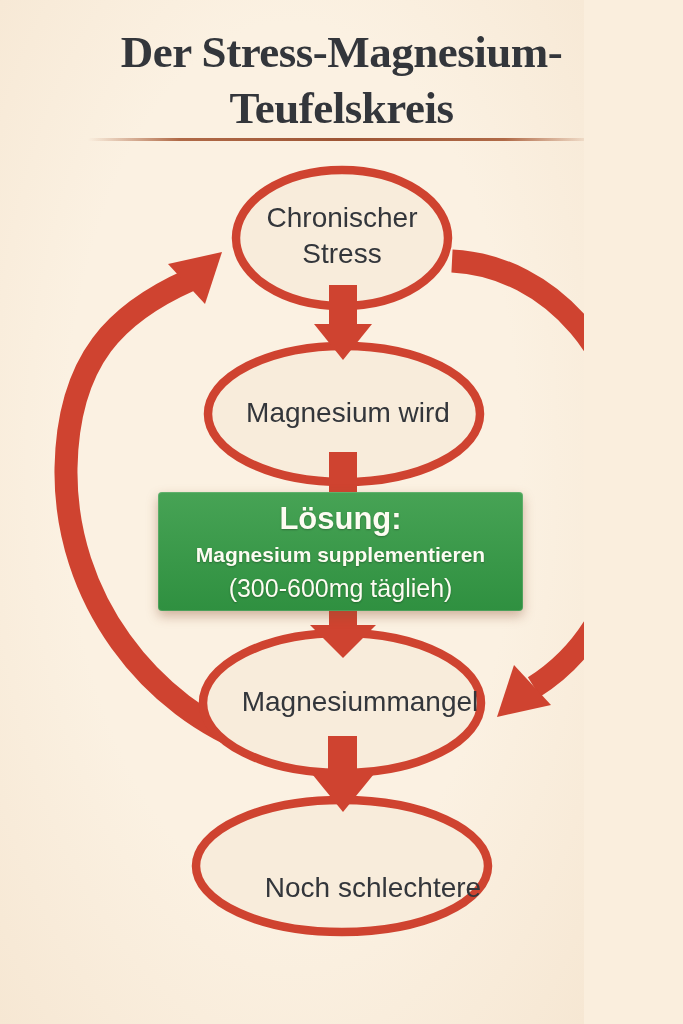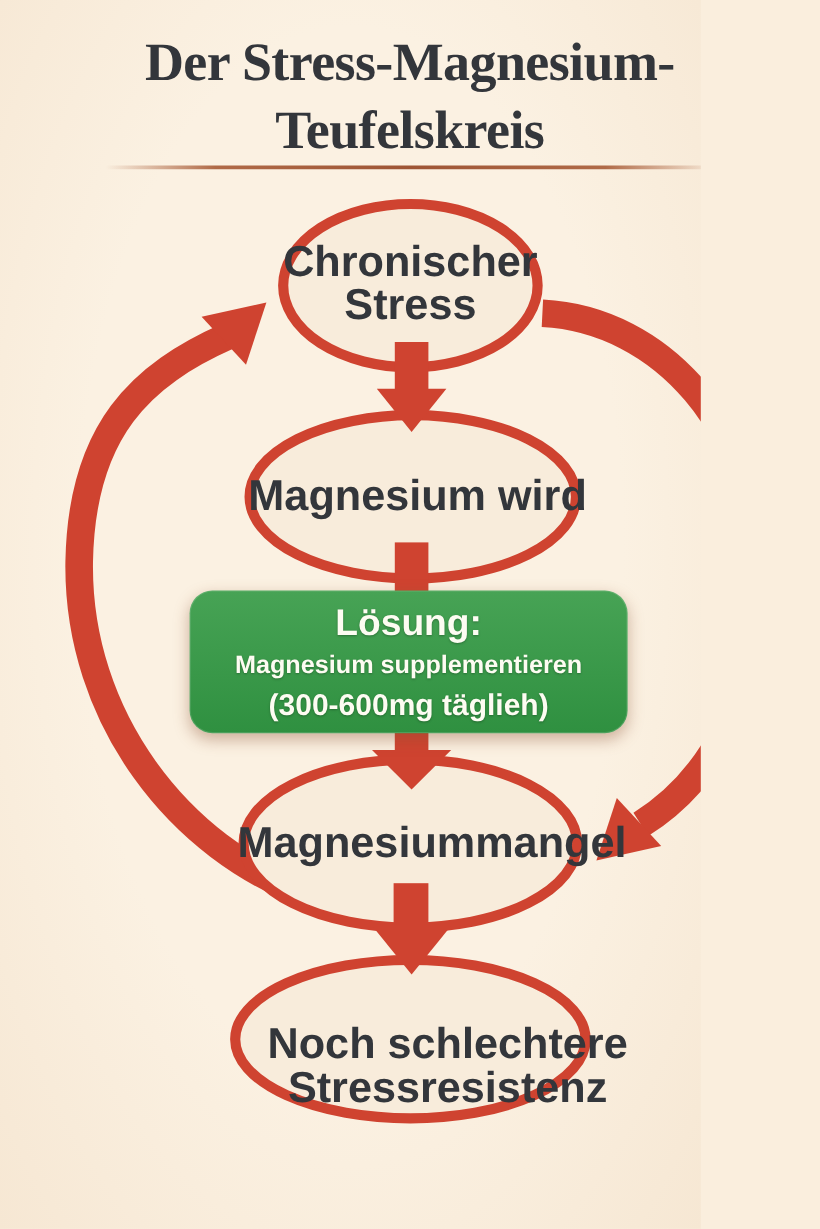--- a/index.html
+++ b/index.html
@@ -30,41 +30,41 @@
   .divider{
     position:absolute;top:138px;left:88px;width:508px;height:3px;
     background:linear-gradient(90deg, rgba(160,85,55,0) 0%, #b06a47 18%, var(--divider,#9e5535) 50%, #b06a47 82%, rgba(160,85,55,0) 100%);
     border-radius:2px;
   }
 
   .node{
     position:absolute;
     transform:translate(-50%,-50%);
     text-align:center;
-    font-weight:700;
-    font-size:36px;line-height:36px;
+    font-weight:400;
+    font-size:28px;line-height:36px;
     color:var(--text-dark,#34373b);
     white-space:nowrap;
   }
   .node span{display:block;}
 
   .solution-box{
     position:absolute;left:158px;top:492px;width:365px;height:119px;
-    border-radius:19px;
+    border-radius:4px;
     background:linear-gradient(180deg, var(--solution-green-top,#47a355) 0%, var(--solution-green-bottom,#2f9040) 100%);
     box-shadow:0 5px 12px rgba(140,80,50,.40), inset 0 0 0 1px rgba(255,255,255,.14);
     display:flex;flex-direction:column;align-items:center;justify-content:center;
     gap:2px;
     color:var(--solution-text,#fdfcf2);
     text-shadow:0 1px 2px rgba(0,0,0,.28);
     text-align:center;
   }
   .solution-box .heading{font-size:31px;font-weight:700;line-height:36px;}
   .solution-box .line1{font-size:21px;font-weight:700;line-height:32px;white-space:nowrap;}
-  .solution-box .line2{font-size:25px;font-weight:700;line-height:30px;}
+  .solution-box .line2{font-size:25px;font-weight:400;line-height:30px;}
 </style>
 </head>
 <body>
 
 <div class="stage">
 
   <svg width="683" height="1024" viewBox="0 0 683 1024">
 
     <path class="red-stroke" d="M 258 746 C 150 708, 64 598, 66 468 C 68 358, 118 312, 190 280"></path>
     <polygon class="red-fill" points="222,252 205,304 168,264"></polygon>
@@ -99,21 +99,20 @@
     <span>Stress</span>
   </div>
   <div class="node" style="left:348px;top:413px;">
     <span>Magnesium wird</span>
   </div>
   <div class="node" style="left:360px;top:702px;">
     <span>Magnesiummangel</span>
   </div>
   <div class="node" style="left:342px;top:888px;margin-left:31px;">
     <span>Noch schlechtere</span>
-    <span>Stressresistenz</span>
   </div>
 
   <div class="solution-box">
     <div class="heading">Lösung:</div>
     <div class="line1">Magnesium supplementieren</div>
     <div class="line2">(300-600mg täglieh)</div>
   </div>
 
 </div>
 

